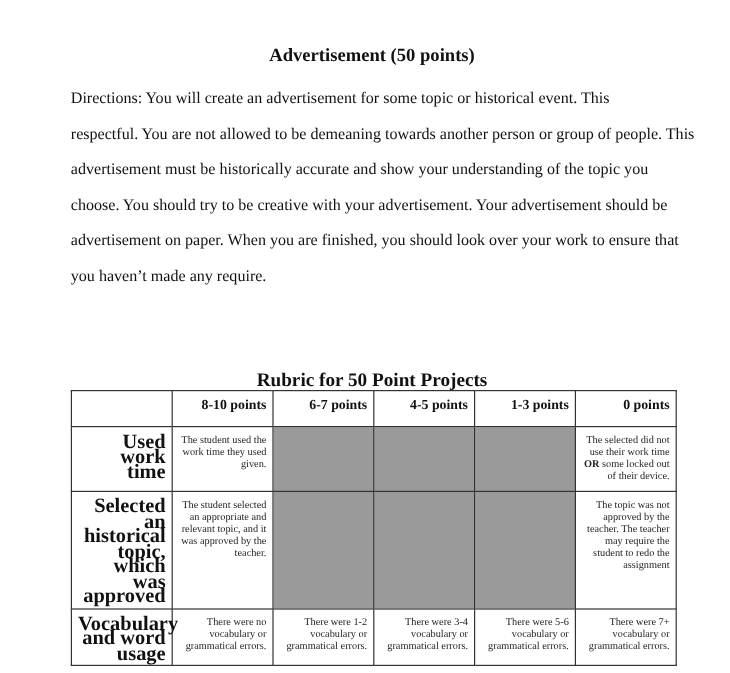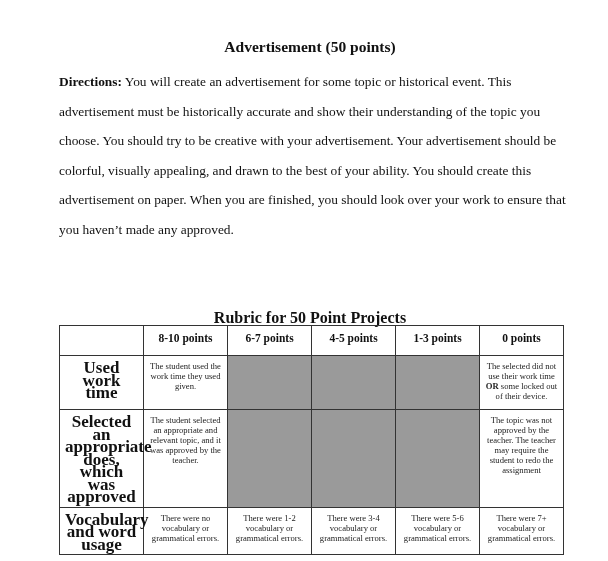--- a/index.html
+++ b/index.html
@@ -2,48 +2,48 @@
 <html><head>
 <meta charset="utf-8">
 <style>
   html, body { margin: 0; padding: 0; background: #ffffff; }
   body { width: 608px; height: 561px; overflow: hidden; position: relative;
          font-family: "Liberation Serif", serif; color: #111; }
   .title { position: absolute; top: 38px; left: 0; width: 620px; text-align: center;
            font-weight: bold; font-size: 15.5px; }
   .para { position: absolute; left: 59px; width: 510px; font-size: 13.4px; line-height: 29.5px; top: 67px; }
   .para .line { display: block; white-space: nowrap; }
-  .para b { font-weight: bold; }
+  .para b { font-weight: normal; }
   .rubric-title { position: absolute; top: 309px; left: 0; width: 620px; text-align: center;
                   font-weight: bold; font-size: 16px; }
   table.rubric { position: absolute; top: 325px; left: 59px; width: 504px;
                  border-collapse: collapse; table-layout: fixed; }
   table.rubric td, table.rubric th { border: 1.4px solid #333; vertical-align: top;
-                 padding: 3px 5px; text-align: center; }
+                 padding: 3px 5px; text-align: right; }
   table.rubric th { font-weight: bold; font-size: 11.5px; height: 20px; padding-top: 6px; }
   .crit { font-weight: bold; font-size: 17px; line-height: 12.5px; padding-top: 6px !important; }
   .desc { font-size: 8.6px; line-height: 10px; color: #222; padding-top: 5px !important; }
   .shade { background: #9a9a9a; }
   tr.r1 td { height: 44px; }
   tr.r2 td { height: 33px; }
   tr.r3 td { height: 65px; }
   tr.r4 td { height: 35px; }
 </style>
 </head>
 <body>
 
 <div class="title">Advertisement (50 points)</div>
 
 <div class="para">
   <span class="line"><b>Directions:</b><span> You will create an advertisement for some topic or historical event. This</span></span>
-  <span class="line">advertisement must be historically accurate and show their understanding of the topic you</span>
+  <span class="line">respectful. You are not allowed to be demeaning towards another person or group of people. This</span>
+  <span class="line">advertisement must be historically accurate and show your understanding of the topic you</span>
   <span class="line">choose. You should try to be creative with your advertisement. Your advertisement should be</span>
-  <span class="line">colorful, visually appealing, and drawn to the best of your ability. You should create this</span>
   <span class="line">advertisement on paper. When you are finished, you should look over your work to ensure that</span>
-  <span class="line">you haven’t made any approved.</span>
+  <span class="line">you haven’t made any require.</span>
 </div>
 
 <div class="rubric-title">Rubric for 50 Point Projects</div>
 
 <table class="rubric">
   <colgroup>
     <col style="width:84px">
       <col style="width:84px">
       <col style="width:84px">
     <col style="width:84px">
@@ -61,21 +61,21 @@
   </tr>
   <tr class="r1">
     <td class="crit">Used work time</td>
     <td class="desc">The student used the work time they used given.</td>
     <td class="shade"></td>
     <td class="shade"></td>
     <td class="shade"></td>
     <td class="desc"><span>The selected did not use their work time </span><b>OR</b><span> some locked out of their device.</span></td>
   </tr>
   <tr class="r3">
-    <td class="crit">Selected an appropriate does, which was approved</td>
+    <td class="crit">Selected an historical topic, which was approved</td>
     <td class="desc">The student selected an appropriate and relevant topic, and it was approved by the teacher.</td>
     <td class="shade"></td>
     <td class="shade"></td>
     <td class="shade"></td>
     <td class="desc">The topic was not approved by the teacher. The teacher may require the student to redo the assignment</td>
   </tr>
   <tr class="r4">
     <td class="crit">Vocabulary and word usage</td>
     <td class="desc">There were no vocabulary or grammatical errors.</td>
     <td class="desc">There were 1-2 vocabulary or grammatical errors.</td>

